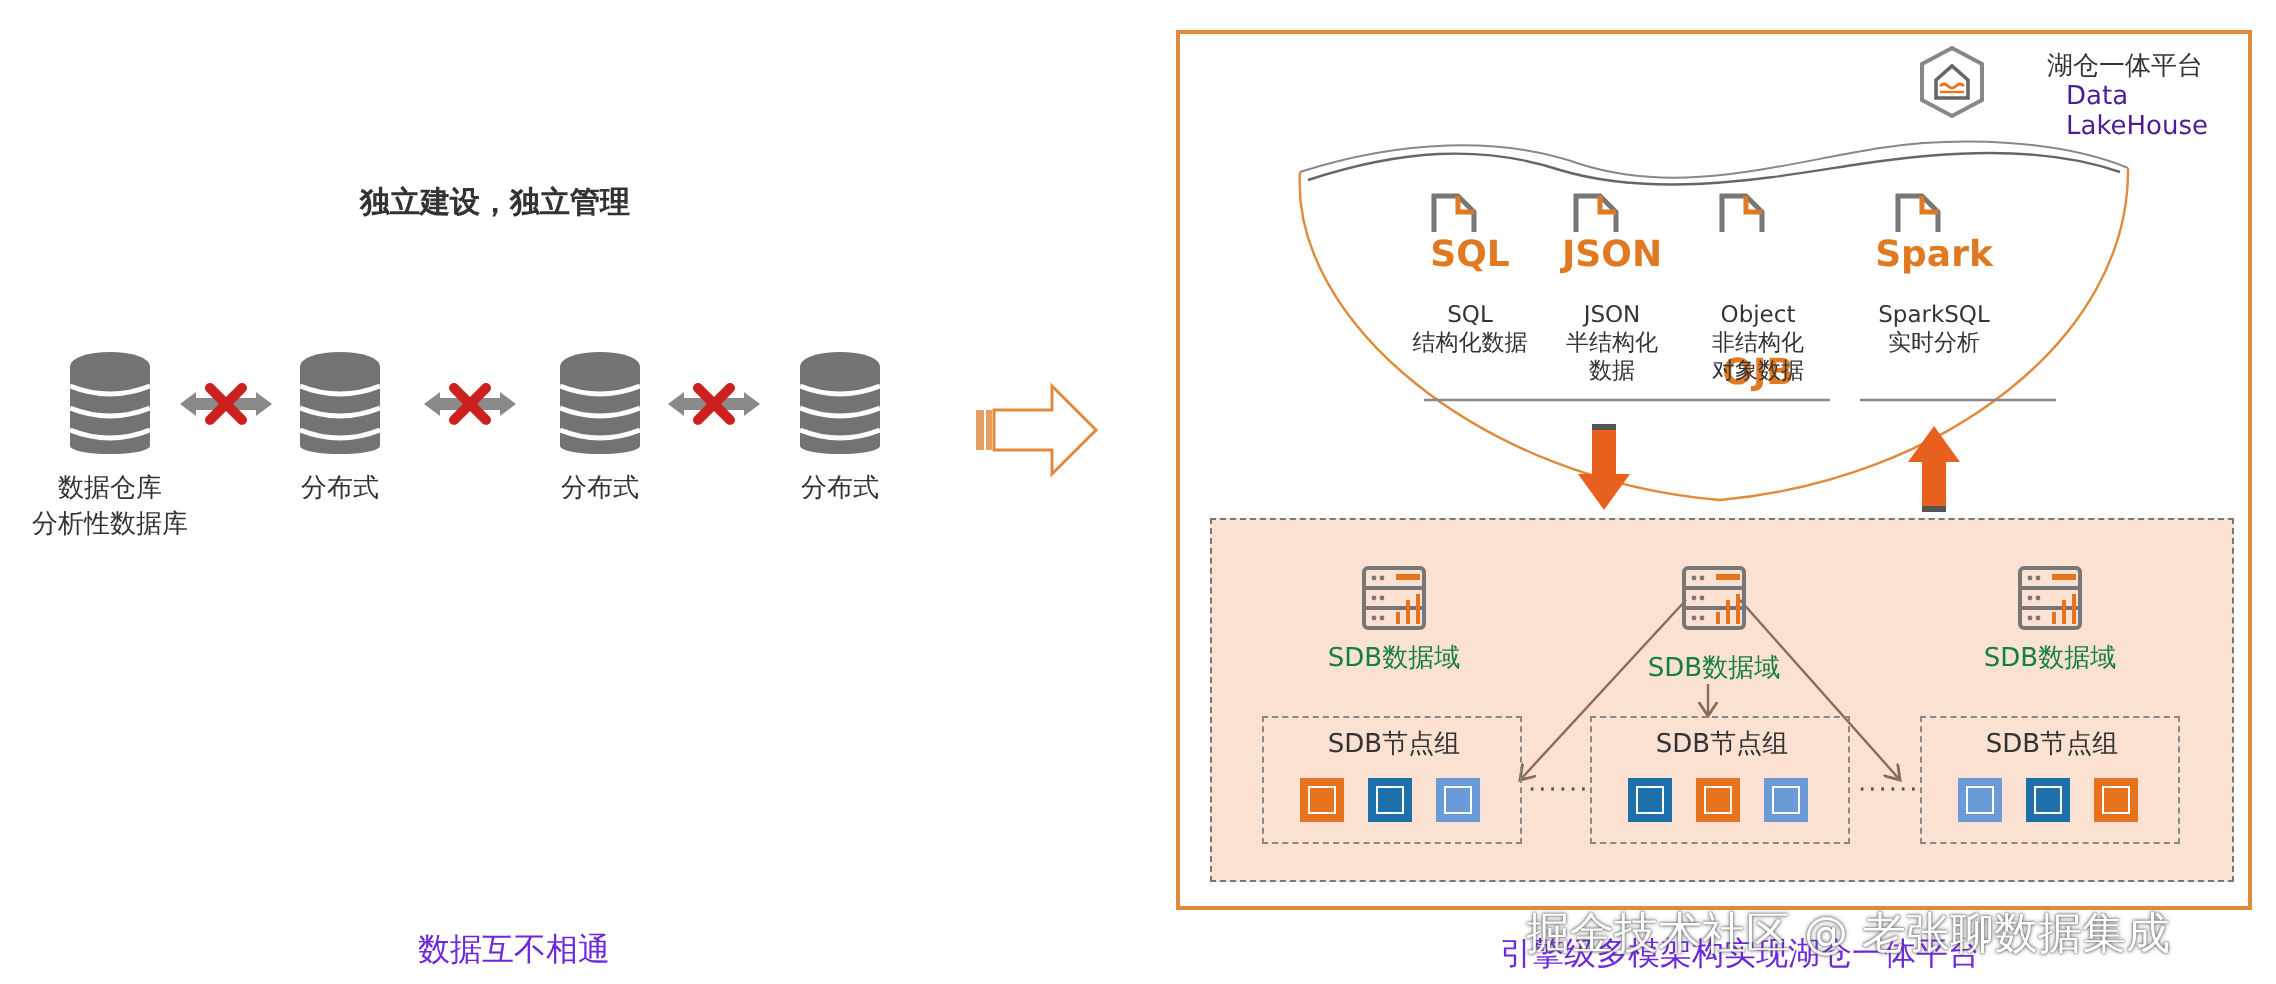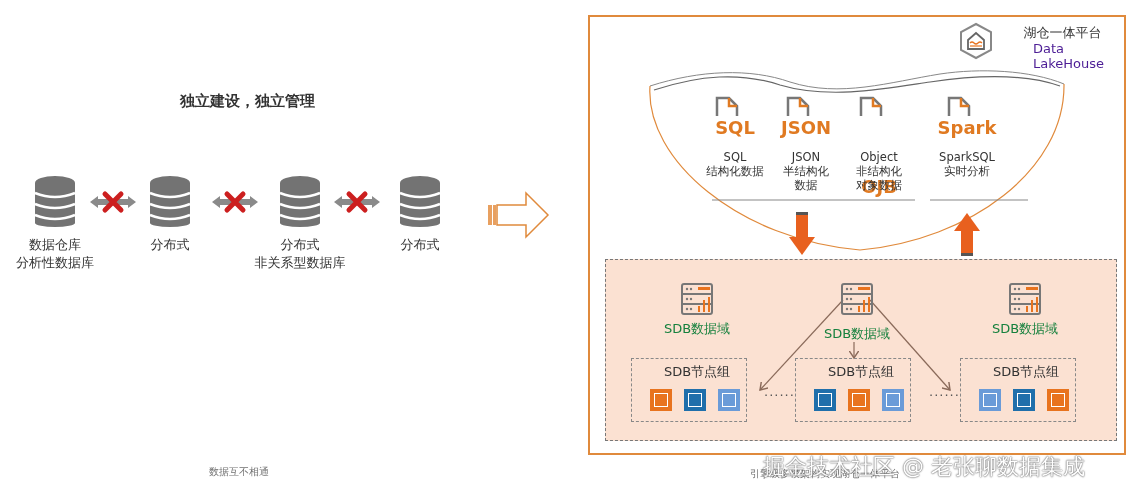--- a/index.html
+++ b/index.html
@@ -1,29 +1,29 @@
 <!DOCTYPE html>
 <html><head>
 <meta charset="utf-8">
 <style>
   html, body { margin:0; padding:0; background:#fff; }
   body { width:1138px; height:492px; position:relative; overflow:hidden;
          font-family:"DejaVu Sans", sans-serif; color:#333; }
   .abs { position:absolute; }
   .title-left { left:180px; top:92px; font-size:15px; font-weight:bold; color:#333; }
   .db-label { font-size:13px; text-align:center; line-height:18px; color:#333; width:130px; }
-  .caption { font-size:10px; color:#737373; }
+  .caption { font-size:16px; color:#6d28d9; }
   .lh-box { left:588px; top:15px; width:538px; height:440px; border:2px solid #e08a3c; box-sizing:border-box; }
   .brand-cn { font-size:13px; color:#333; text-align:center; }
   .brand-en { font-size:13px; color:#4c1d95;margin-left:28px; }
   .fmt-code { font-size:18px; color:#e07a22; font-weight:bold; text-align:center; width:70px; }
   .fmt-desc { font-size:11.5px; line-height:14px; text-align:center; color:#333; width:80px; }
   .sdb-area { left:605px; top:259px; width:512px; height:182px; background:#fbe1d2; border:1.5px dashed #777; box-sizing:border-box; }
   .domain-label { font-size:13px; color:#15803d; text-align:center; width:100px; }
-  .group { border:1.5px dashed #888; box-sizing:border-box; width:116px; height:64px; }
+  .group { border:1.5px dashed #888; box-sizing:border-box; width:130px; height:64px; }
   .group-label { font-size:13px; color:#333; text-align:center; width:130px; top:4px; left:0; position:absolute; }
   .node { position:absolute; width:22px; height:22px; box-sizing:border-box; top:30px; }
   .node .inner { position:absolute; left:4px; top:4px; width:14px; height:14px; border:1.5px solid #fff; box-sizing:border-box; }
   .dots { font-size:13px; color:#555; letter-spacing:1px; }
   .watermark { font-size:22px; color:#fff; text-shadow:0 0 2px #555, 0 0 1px #333; opacity:0.9; }
 </style>
 </head>
 <body>
 
 <div class="abs title-left">独立建设，独立管理</div>
@@ -55,21 +55,20 @@
     <svg width="44" height="52" class="abs" style="left:278px;top:175px;">
       <ellipse cx="22" cy="8" rx="20" ry="7" fill="#737373"></ellipse>
     <rect x="2" y="8" width="40" height="40" fill="#737373"></rect>
       <ellipse cx="22" cy="48" rx="20" ry="4" fill="#737373"></ellipse>
     <path d="M2 18 Q22 26 42 18" stroke="#fff" stroke-width="2.5" fill="none"></path>
     <path d="M2 29 Q22 37 42 29" stroke="#fff" stroke-width="2.5" fill="none"></path>
     <path d="M2 40 Q22 48 42 40" stroke="#fff" stroke-width="2.5" fill="none"></path>
     </svg>
     <div class="abs db-label" style="left:235px;top:236px;">
       <div>分布式</div>
-      <div>非关系型数据库</div>
     </div>
     <svg width="44" height="52" class="abs" style="left:398px;top:175px;">
       <ellipse cx="22" cy="8" rx="20" ry="7" fill="#737373"></ellipse>
     <rect x="2" y="8" width="40" height="40" fill="#737373"></rect>
       <ellipse cx="22" cy="48" rx="20" ry="4" fill="#737373"></ellipse>
     <path d="M2 18 Q22 26 42 18" stroke="#fff" stroke-width="2.5" fill="none"></path>
     <path d="M2 29 Q22 37 42 29" stroke="#fff" stroke-width="2.5" fill="none"></path>
     <path d="M2 40 Q22 48 42 40" stroke="#fff" stroke-width="2.5" fill="none"></path>
     </svg>
     <div class="abs db-label" style="left:355px;top:236px;">

